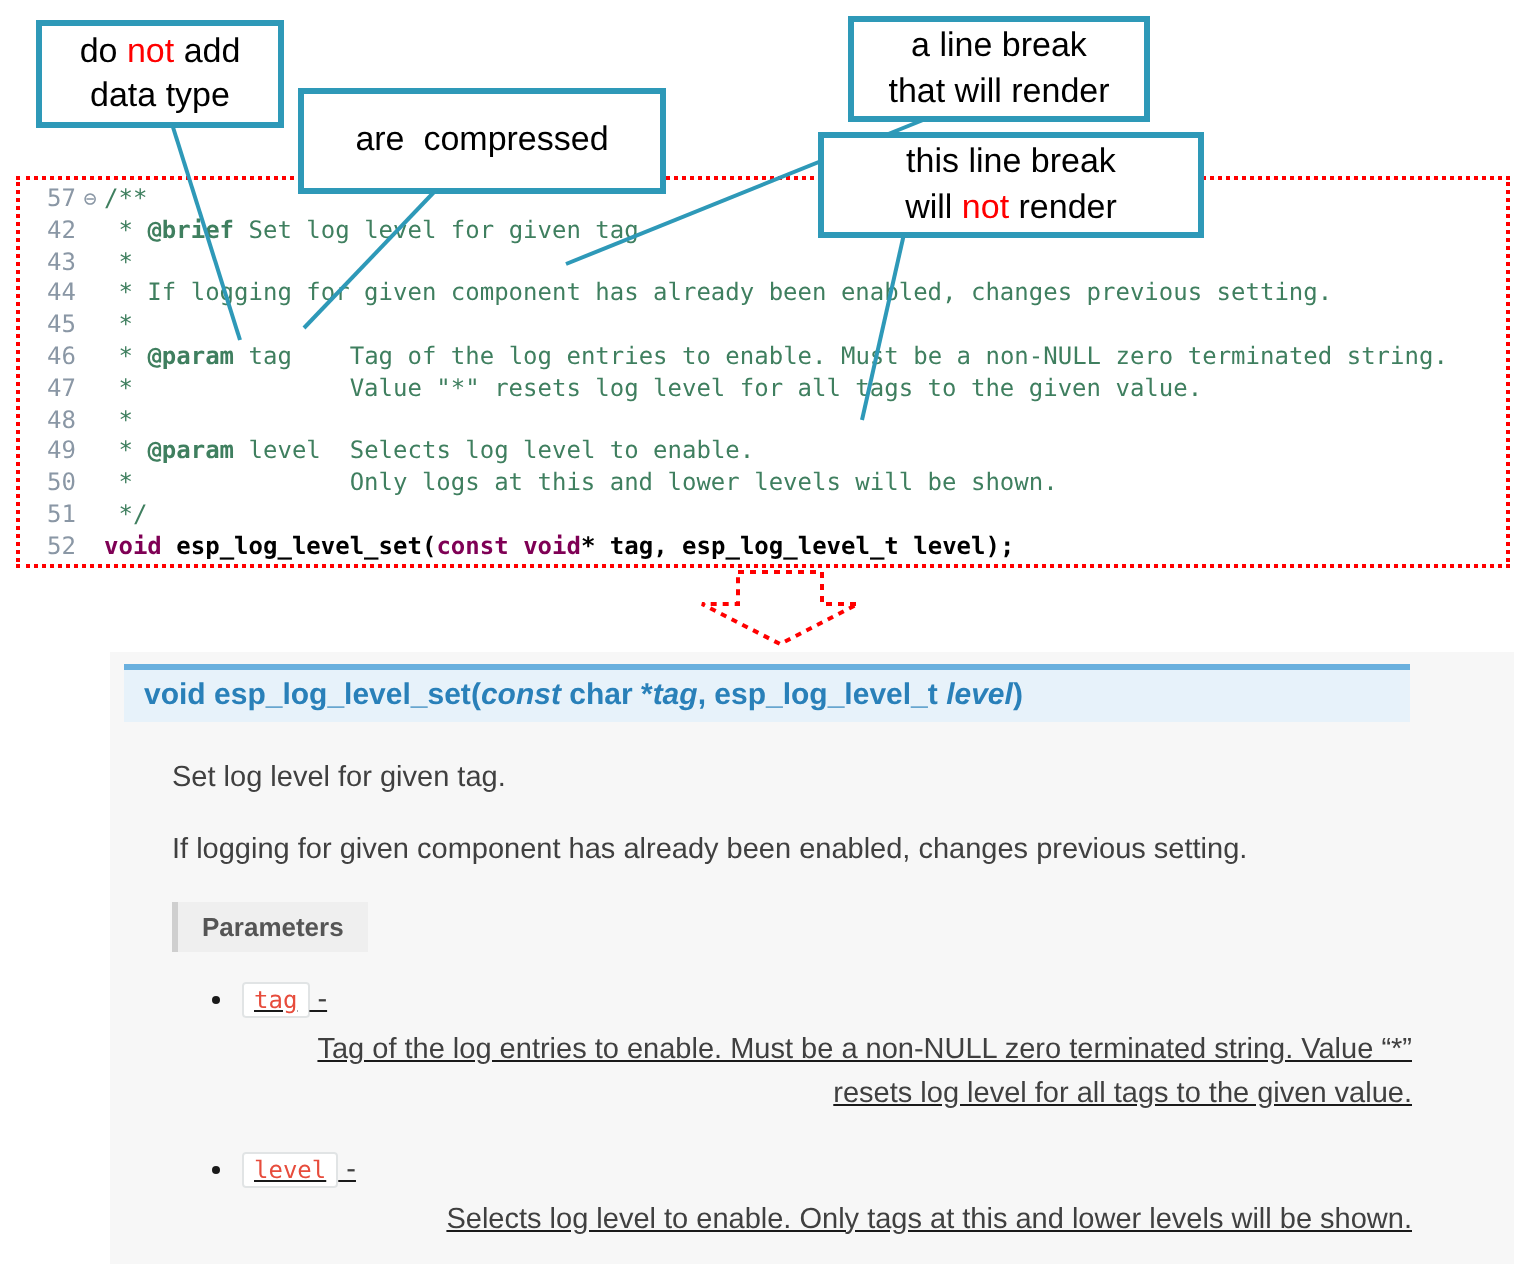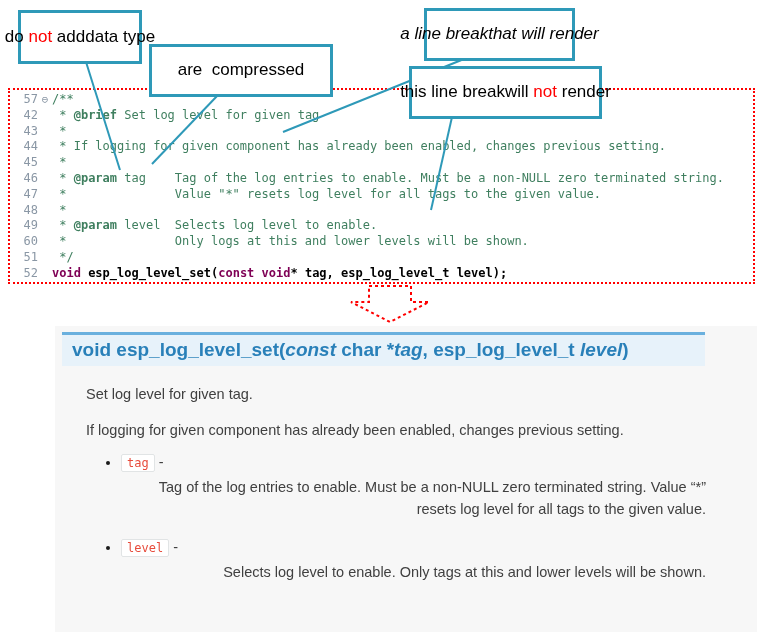--- a/index.html
+++ b/index.html
@@ -6,28 +6,28 @@
   body{
     width:767px;height:637px;position:relative;background:#fff;
     font-family:"Liberation Sans",sans-serif;overflow:hidden;
   }
   .red{color:var(--red-accent,#f00);}
 
   
   .callout{
     position:absolute;background:#fff;
     border:3px solid var(--callout-border,#2E99B8);
-    z-index:3;display:flex;flex-direction:row;justify-content:center;
+    z-index:3;display:flex;flex-direction:column;justify-content:center;
     align-items:center;text-align:center;font-size:17px;line-height:1.32;
     color:#000;box-sizing:border-box;
   }
   .callout div{white-space:pre;}
   .c1{left:18px;top:10px;width:124px;height:54px;}
   .c2{left:149px;top:44px;width:184px;height:53px;}
-  .c3{left:424px;top:8px;width:151px;height:53px;font-style:italic;}
+  .c3{left:424px;top:8px;width:151px;height:53px;}
   .c4{left:409px;top:66px;width:193px;height:53px;}
 
   
   .overlay{position:absolute;left:0;top:0;z-index:2;pointer-events:none;}
   .conn{stroke:var(--connector,#2E99B8);stroke-width:2;}
   .arrow{fill:#fff;stroke:var(--red-accent,#f00);stroke-width:2;stroke-dasharray:3 3;}
 
   
   .code-block{
     position:absolute;left:8px;top:88px;width:747px;height:196px;
@@ -49,31 +49,31 @@
   
   .docs-panel{
     position:absolute;left:55px;top:326px;width:702px;height:306px;
     background:var(--panel-bg,#F7F7F7);z-index:1;color:var(--body-text,#404040);
   }
   .sig{
     margin:6px 0 0 7px;width:643px;box-sizing:border-box;
     background:var(--signature-bg,#E7F2FA);
     border-top:3px solid var(--signature-border,#6AB0DE);
     padding:4px 10px 5px;color:var(--signature-text,#2980B9);
-    font-size:19px;font-weight:bold;
+    font-size:15px;font-weight:bold;
   }
   .g-itb{font-style:italic;}
   .doc-p{margin:20px 0 0 31px;font-size:14.5px;}
   .params-header{
     display:table;margin:18px 0 0 31px;
     background:var(--params-header-bg,#EFEFEF);border-left:3px solid #CFCFCF;
     padding:5px 12px;font-weight:bold;font-size:13px;color:#555;
   }
   ul.params{margin:16px 0 0 66px;padding:0;font-size:14.5px;list-style:disc;}
-  ul.params li{margin-bottom:18px;color:#1a1a1a;}
+  ul.params li{margin-bottom:18px;color:#1a1a1a;text-decoration:underline;}
   .param-head{margin-bottom:7px;color:var(--body-text,#404040);}
   .sep{color:var(--body-text,#404040);}
   .literal{
     font-family:"DejaVu Sans Mono","Liberation Mono",monospace;font-size:12px;
     color:var(--literal-red,#E74C3C);background:#fff;
     border:1px solid #E1E4E5;padding:1px 5px;border-radius:2px;
   }
   .param-desc{max-width:585px;line-height:1.5;color:var(--body-text,#404040);text-align:right;}
 </style>
 </head>
@@ -107,30 +107,31 @@
   <div>
       <div class="code-line"><span class="ln">57</span><span class="fold">⊖</span><span class="lc"><span class="s-c">/**</span></span></div>
       <div class="code-line"><span class="ln">42</span><span class="fold"></span><span class="lc"><span class="s-c"> * </span><span class="s-d">@brief</span><span class="s-c"> Set log level for given tag</span></span></div>
       <div class="code-line"><span class="ln">43</span><span class="fold"></span><span class="lc"><span class="s-c"> *</span></span></div>
       <div class="code-line"><span class="ln">44</span><span class="fold"></span><span class="lc"><span class="s-c"> * If logging for given component has already been enabled, changes previous setting.</span></span></div>
       <div class="code-line"><span class="ln">45</span><span class="fold"></span><span class="lc"><span class="s-c"> *</span></span></div>
       <div class="code-line"><span class="ln">46</span><span class="fold"></span><span class="lc"><span class="s-c"> * </span><span class="s-d">@param</span><span class="s-c"> tag    Tag of the log entries to enable. Must be a non-NULL zero terminated string.</span></span></div>
       <div class="code-line"><span class="ln">47</span><span class="fold"></span><span class="lc"><span class="s-c"> *               Value "*" resets log level for all tags to the given value.</span></span></div>
       <div class="code-line"><span class="ln">48</span><span class="fold"></span><span class="lc"><span class="s-c"> *</span></span></div>
       <div class="code-line"><span class="ln">49</span><span class="fold"></span><span class="lc"><span class="s-c"> * </span><span class="s-d">@param</span><span class="s-c"> level  Selects log level to enable.</span></span></div>
-      <div class="code-line"><span class="ln">60</span><span class="fold"></span><span class="lc"><span class="s-c"> *               Only logs at this and lower levels will be shown.</span></span></div>
+      <div class="code-line"><span class="ln">50</span><span class="fold"></span><span class="lc"><span class="s-c"> *               Only logs at this and lower levels will be shown.</span></span></div>
       <div class="code-line"><span class="ln">51</span><span class="fold"></span><span class="lc"><span class="s-c"> */</span></span></div>
       <div class="code-line"><span class="ln">52</span><span class="fold"></span><span class="lc"><span class="s-k">void</span><span class="s-p"> </span><span class="s-f">esp_log_level_set</span><span class="s-p">(</span><span class="s-k">const</span><span class="s-p"> </span><span class="s-k">void</span><span class="s-p">* tag, esp_log_level_t level);</span></span></div>
     </div>
 </div>
 
 <div class="docs-panel">
   <div class="sig"><span class="g-kw">void </span><span class="g-name">esp_log_level_set</span><span class="g-pl">(</span><span class="g-itb">const</span><span class="g-pl">  char *</span><span class="g-itb">tag</span><span class="g-pl">, </span><span class="g-pl">esp_log_level_t </span><span class="g-itb">level</span><span class="g-pl">)</span></div>
   <p class="doc-p">Set log level for given tag.</p>
   <p class="doc-p">If logging for given component has already been enabled, changes previous setting.</p>
+  <div class="params-header">Parameters</div>
   <ul class="params">
       <li>
         <div class="param-head"><code class="literal">tag</code><span class="sep"> -</span></div>
         <div class="param-desc">Tag of the log entries to enable. Must be a non-NULL zero terminated string. Value “*” resets log level for all tags to the given value.</div>
       </li>
       <li>
         <div class="param-head"><code class="literal">level</code><span class="sep"> -</span></div>
         <div class="param-desc">Selects log level to enable. Only tags at this and lower levels will be shown.</div>
       </li>
     </ul>

